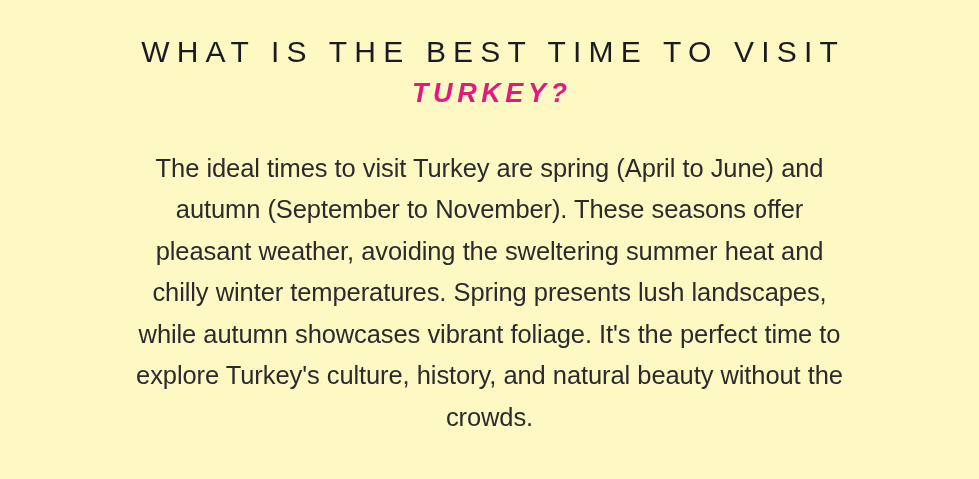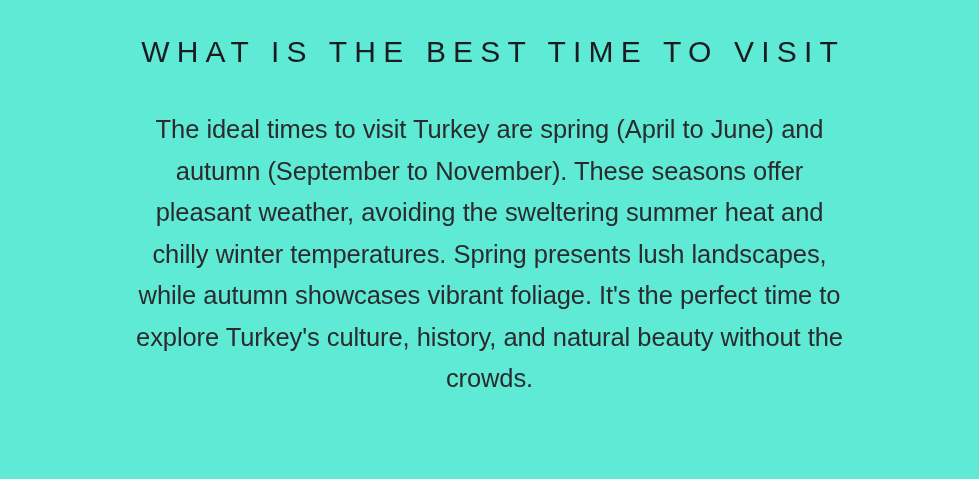--- a/index.html
+++ b/index.html
@@ -5,21 +5,21 @@
   html, body {
     margin: 0;
     padding: 0;
     background: #ffffff;
   }
 
   .page {
     position: relative;
     width: 979px;
     height: 479px;
-    background: #5eead4;
+    background: #fef9c3;
     overflow: hidden;
     font-family: "Liberation Sans", sans-serif;
     -webkit-font-smoothing: antialiased;
   }
 
   .content {
     position: absolute;
     left: 0;
     top: 0;
     width: 979px;
@@ -84,20 +84,21 @@
   }
 </style>
 </head>
 <body>
 
 <div class="page">
   <div class="content">
 
     <div class="heading-block">
       <span class="heading-line-1">WHAT IS THE BEST TIME TO VISIT</span>
+      <span class="heading-line-2">TURKEY?</span>
     </div>
 
     <div class="paragraph-block">
       <p class="paragraph">The ideal times to visit Turkey are spring (April to June) and autumn (September to November). These seasons offer pleasant weather, avoiding the sweltering summer heat and chilly winter temperatures. Spring presents lush landscapes, while autumn showcases vibrant foliage. It's the perfect time to explore Turkey's culture, history, and natural beauty without the crowds.</p>
     </div>
 
   </div>
 </div>
 
 </body></html>

